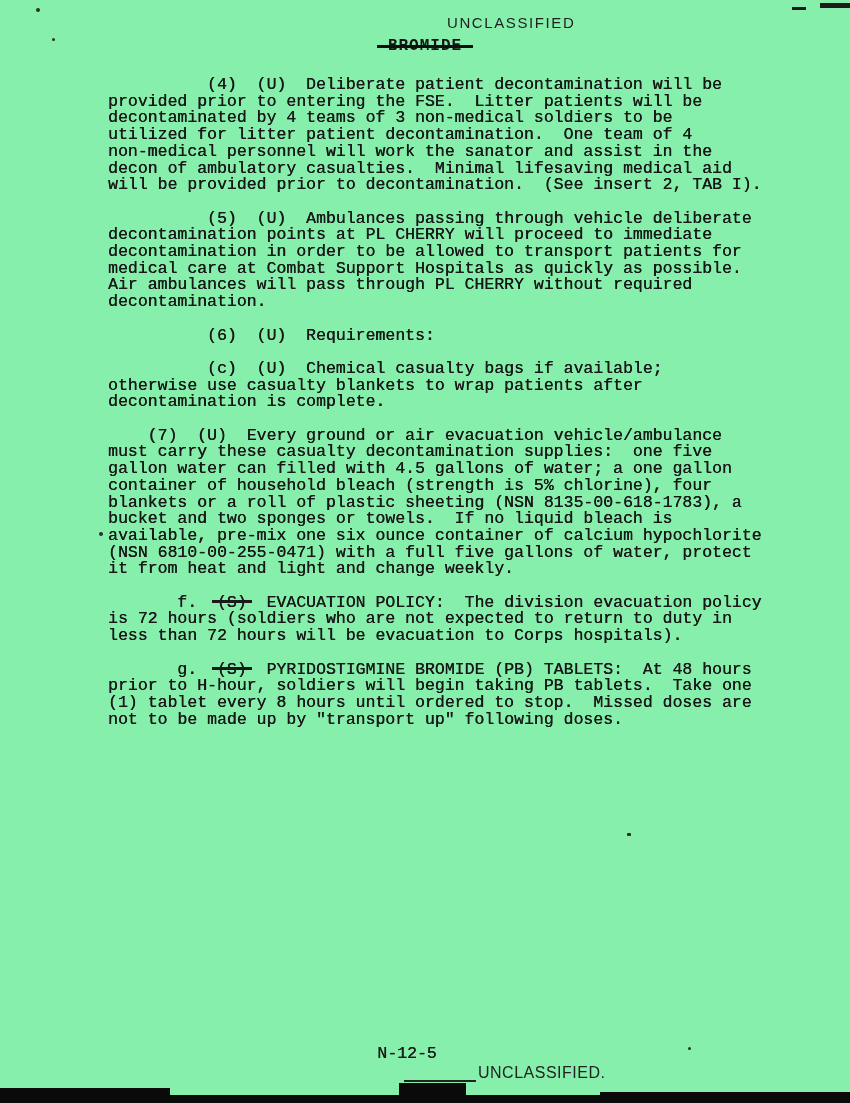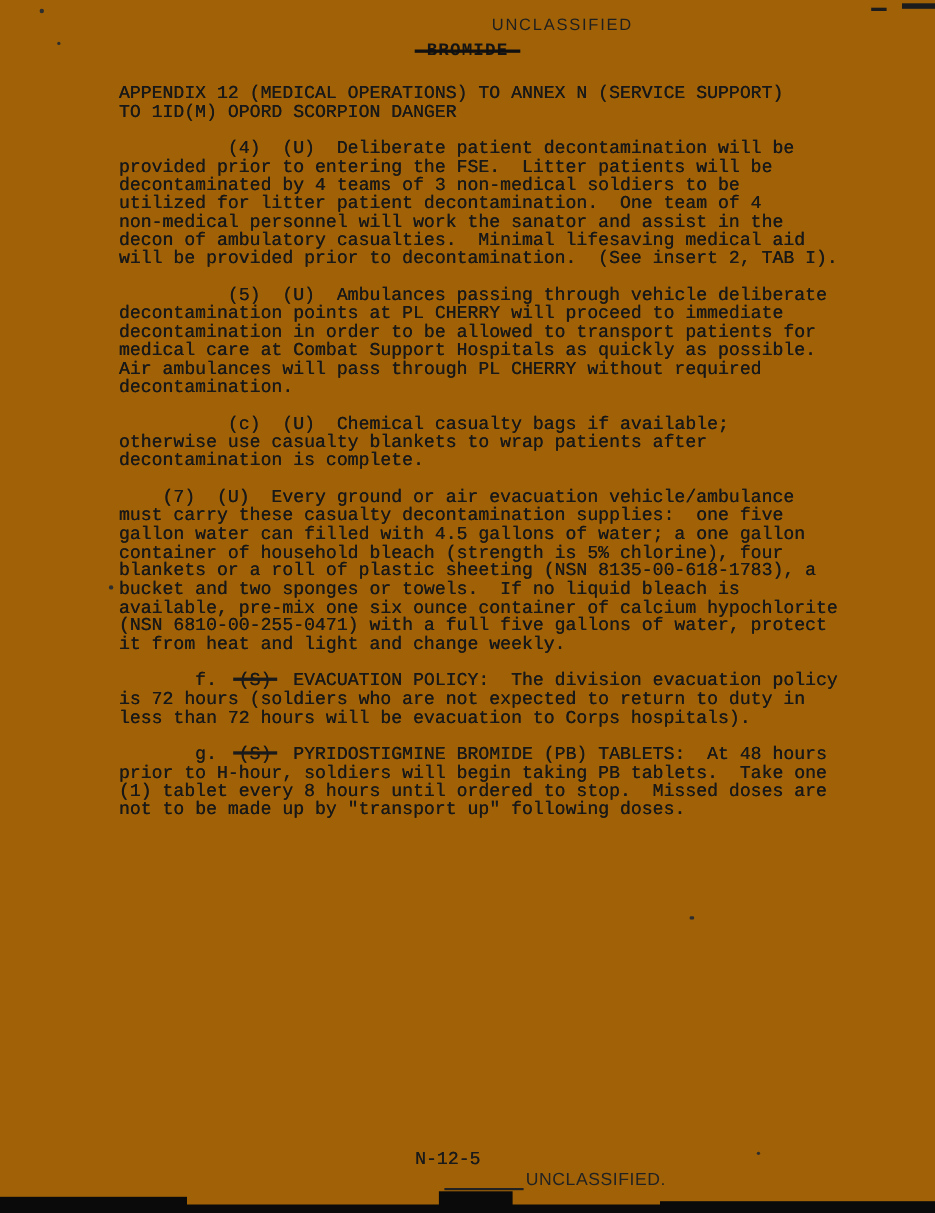--- a/index.html
+++ b/index.html
@@ -2,21 +2,21 @@
 <html><head>
 <meta charset="utf-8">
 <style>
   * { margin: 0; padding: 0; box-sizing: border-box; }
   html, body { width: 850px; height: 1103px; }
   body { background: #ffffff; }
   .page {
     position: relative;
     width: 850px;
     height: 1103px;
-    background: #a16207;
+    background: #86efac;
     overflow: hidden;
     font-family: "Liberation Mono", "DejaVu Sans Mono", monospace;
     color: #1a1a1a;
   }
   .sans { font-family: "Liberation Sans", "DejaVu Sans", sans-serif; }
 
   .top-class {
     position: absolute;
     top: 14px;
     left: 447px;
@@ -136,35 +136,34 @@
   <div class="dot dot-3"></div>
   <div class="dot dot-4"></div>
   <div class="dot dot-5"></div>
   <div class="dash dash-1"></div>
   <div class="dash dash-2"></div>
 
   <div class="top-class sans">UNCLASSIFIED</div>
   <div class="top-secret"><span class="strike-wrap">BROMIDE</span></div>
 
   <div class="body-col">
-    <div class="para">APPENDIX 12 (MEDICAL OPERATIONS) TO ANNEX N (SERVICE SUPPORT)
-TO 1ID(M) OPORD SCORPION DANGER</div>
     <div class="para">          (4)  (U)  Deliberate patient decontamination will be
 provided prior to entering the FSE.  Litter patients will be
 decontaminated by 4 teams of 3 non-medical soldiers to be
 utilized for litter patient decontamination.  One team of 4
 non-medical personnel will work the sanator and assist in the
 decon of ambulatory casualties.  Minimal lifesaving medical aid
 will be provided prior to decontamination.  (See insert 2, TAB I).</div>
     <div class="para">          (5)  (U)  Ambulances passing through vehicle deliberate
 decontamination points at PL CHERRY will proceed to immediate
 decontamination in order to be allowed to transport patients for
 medical care at Combat Support Hospitals as quickly as possible.
 Air ambulances will pass through PL CHERRY without required
 decontamination.</div>
+    <div class="para">          (6)  (U)  Requirements:</div>
     <div class="para">          (c)  (U)  Chemical casualty bags if available;
 otherwise use casualty blankets to wrap patients after
 decontamination is complete.</div>
     <div class="para">    (7)  (U)  Every ground or air evacuation vehicle/ambulance
 must carry these casualty decontamination supplies:  one five
 gallon water can filled with 4.5 gallons of water; a one gallon
 container of household bleach (strength is 5% chlorine), four
 blankets or a roll of plastic sheeting (NSN 8135-00-618-1783), a
 bucket and two sponges or towels.  If no liquid bleach is
 available, pre-mix one six ounce container of calcium hypochlorite

